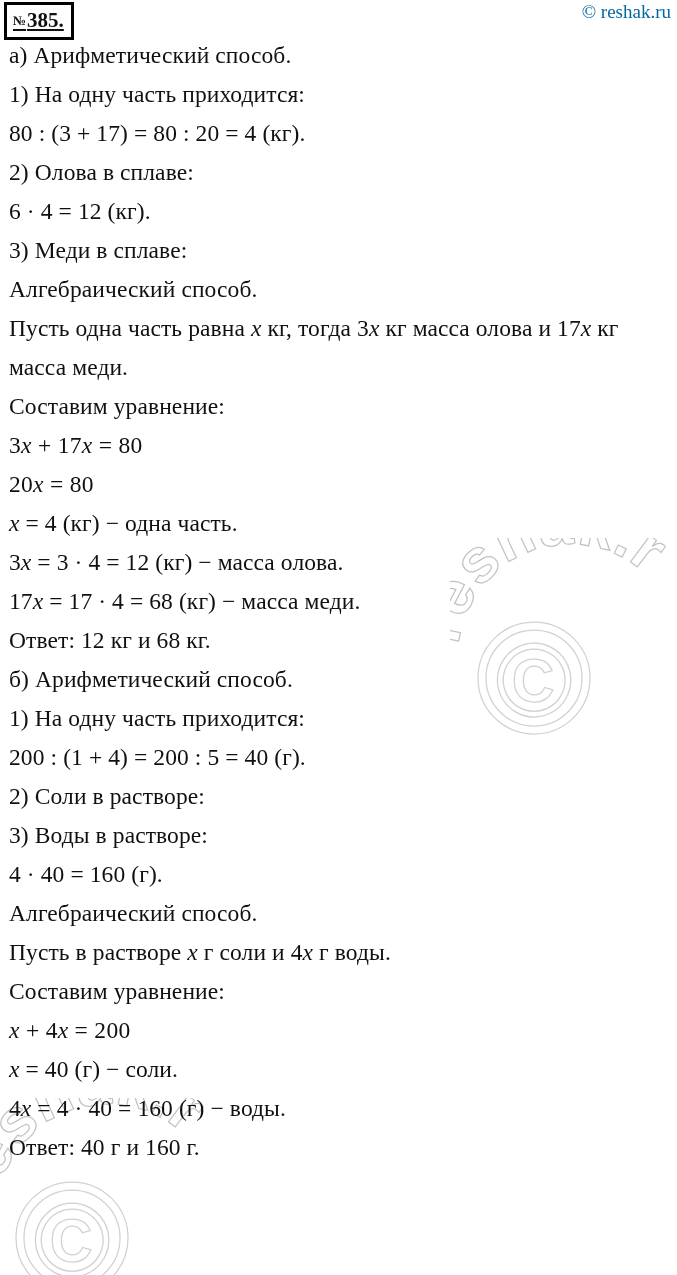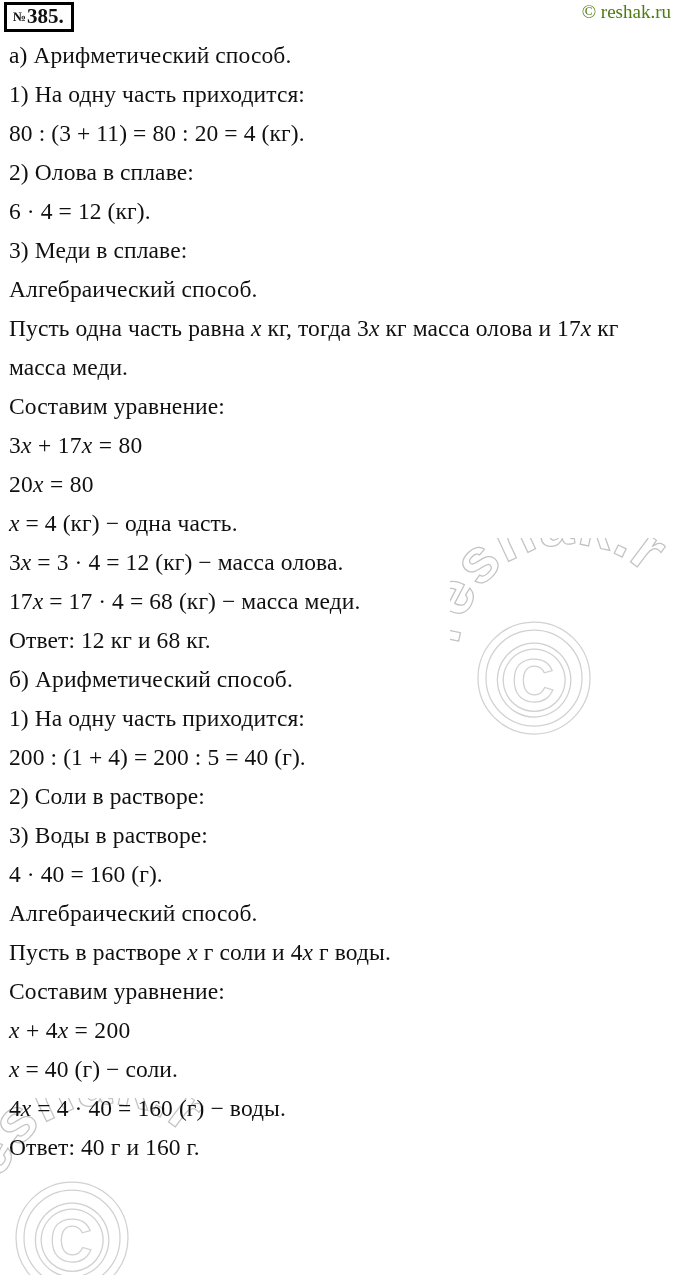--- a/index.html
+++ b/index.html
@@ -28,41 +28,42 @@
   .header {
     position: relative;
     height: 34px;
   }
   .task-badge {
     position: absolute;
     left: 4px;
     top: 2px;
     border: 3px solid #000;
     padding: 0px 7px 1px 6px;
-    line-height: 22px;
+    line-height: 30px;
     font-weight: bold;
     font-size: 21px;
     letter-spacing: 0px;
     white-space: nowrap;
     background: #fff;
+    text-decoration: underline;
   }
   .task-badge .num-sign {
     font-size: 13px;
     vertical-align: 2px;
     font-weight: bold;
     margin-right: 1px;
   }
   .site-credit {
     position: absolute;
     right: 6px;
     top: 0px;
     font-size: 19px;
     line-height: 24px;
     white-space: nowrap;
-    color: #4d7c0f;
+    color: #0369a1;
   }
 
   
   .content {
     position: absolute;
     left: 0;
     top: 36px;
     width: 677px;
     z-index: 2;
   }
@@ -161,21 +162,21 @@
       <text class="wm-c" x="84" y="178" text-anchor="middle">©</text>
       <text class="wm-text">
         <textPath href="#wmArcL" startOffset="4%">reshak.ru</textPath>
       </text>
     </svg>
   </div>
 
   <div class="content">
       <div class="line">а) Арифметический способ.</div>
       <div class="line">1) На одну часть приходится:</div>
-      <div class="line">80 : (3 + 11) = 80 : 20 = 4 (кг).</div>
+      <div class="line">80 : (3 + 17) = 80 : 20 = 4 (кг).</div>
       <div class="line">2) Олова в сплаве:</div>
       <div class="line">6 · 4 = 12 (кг).</div>
       <div class="line">3) Меди в сплаве:</div>
       <div class="line">Алгебраический способ.</div>
       <div class="line">Пусть одна часть равна <span class="var">x</span> кг, тогда 3<span class="var">x</span> кг масса олова и 17<span class="var">x</span> кг</div>
       <div class="line">масса меди.</div>
       <div class="line">Составим уравнение:</div>
       <div class="line math">3<span class="var">x</span> + 17<span class="var">x</span> = 80</div>
       <div class="line math">20<span class="var">x</span> = 80</div>
       <div class="line"><span class="var">x</span> = 4 (кг) − одна часть.</div>

